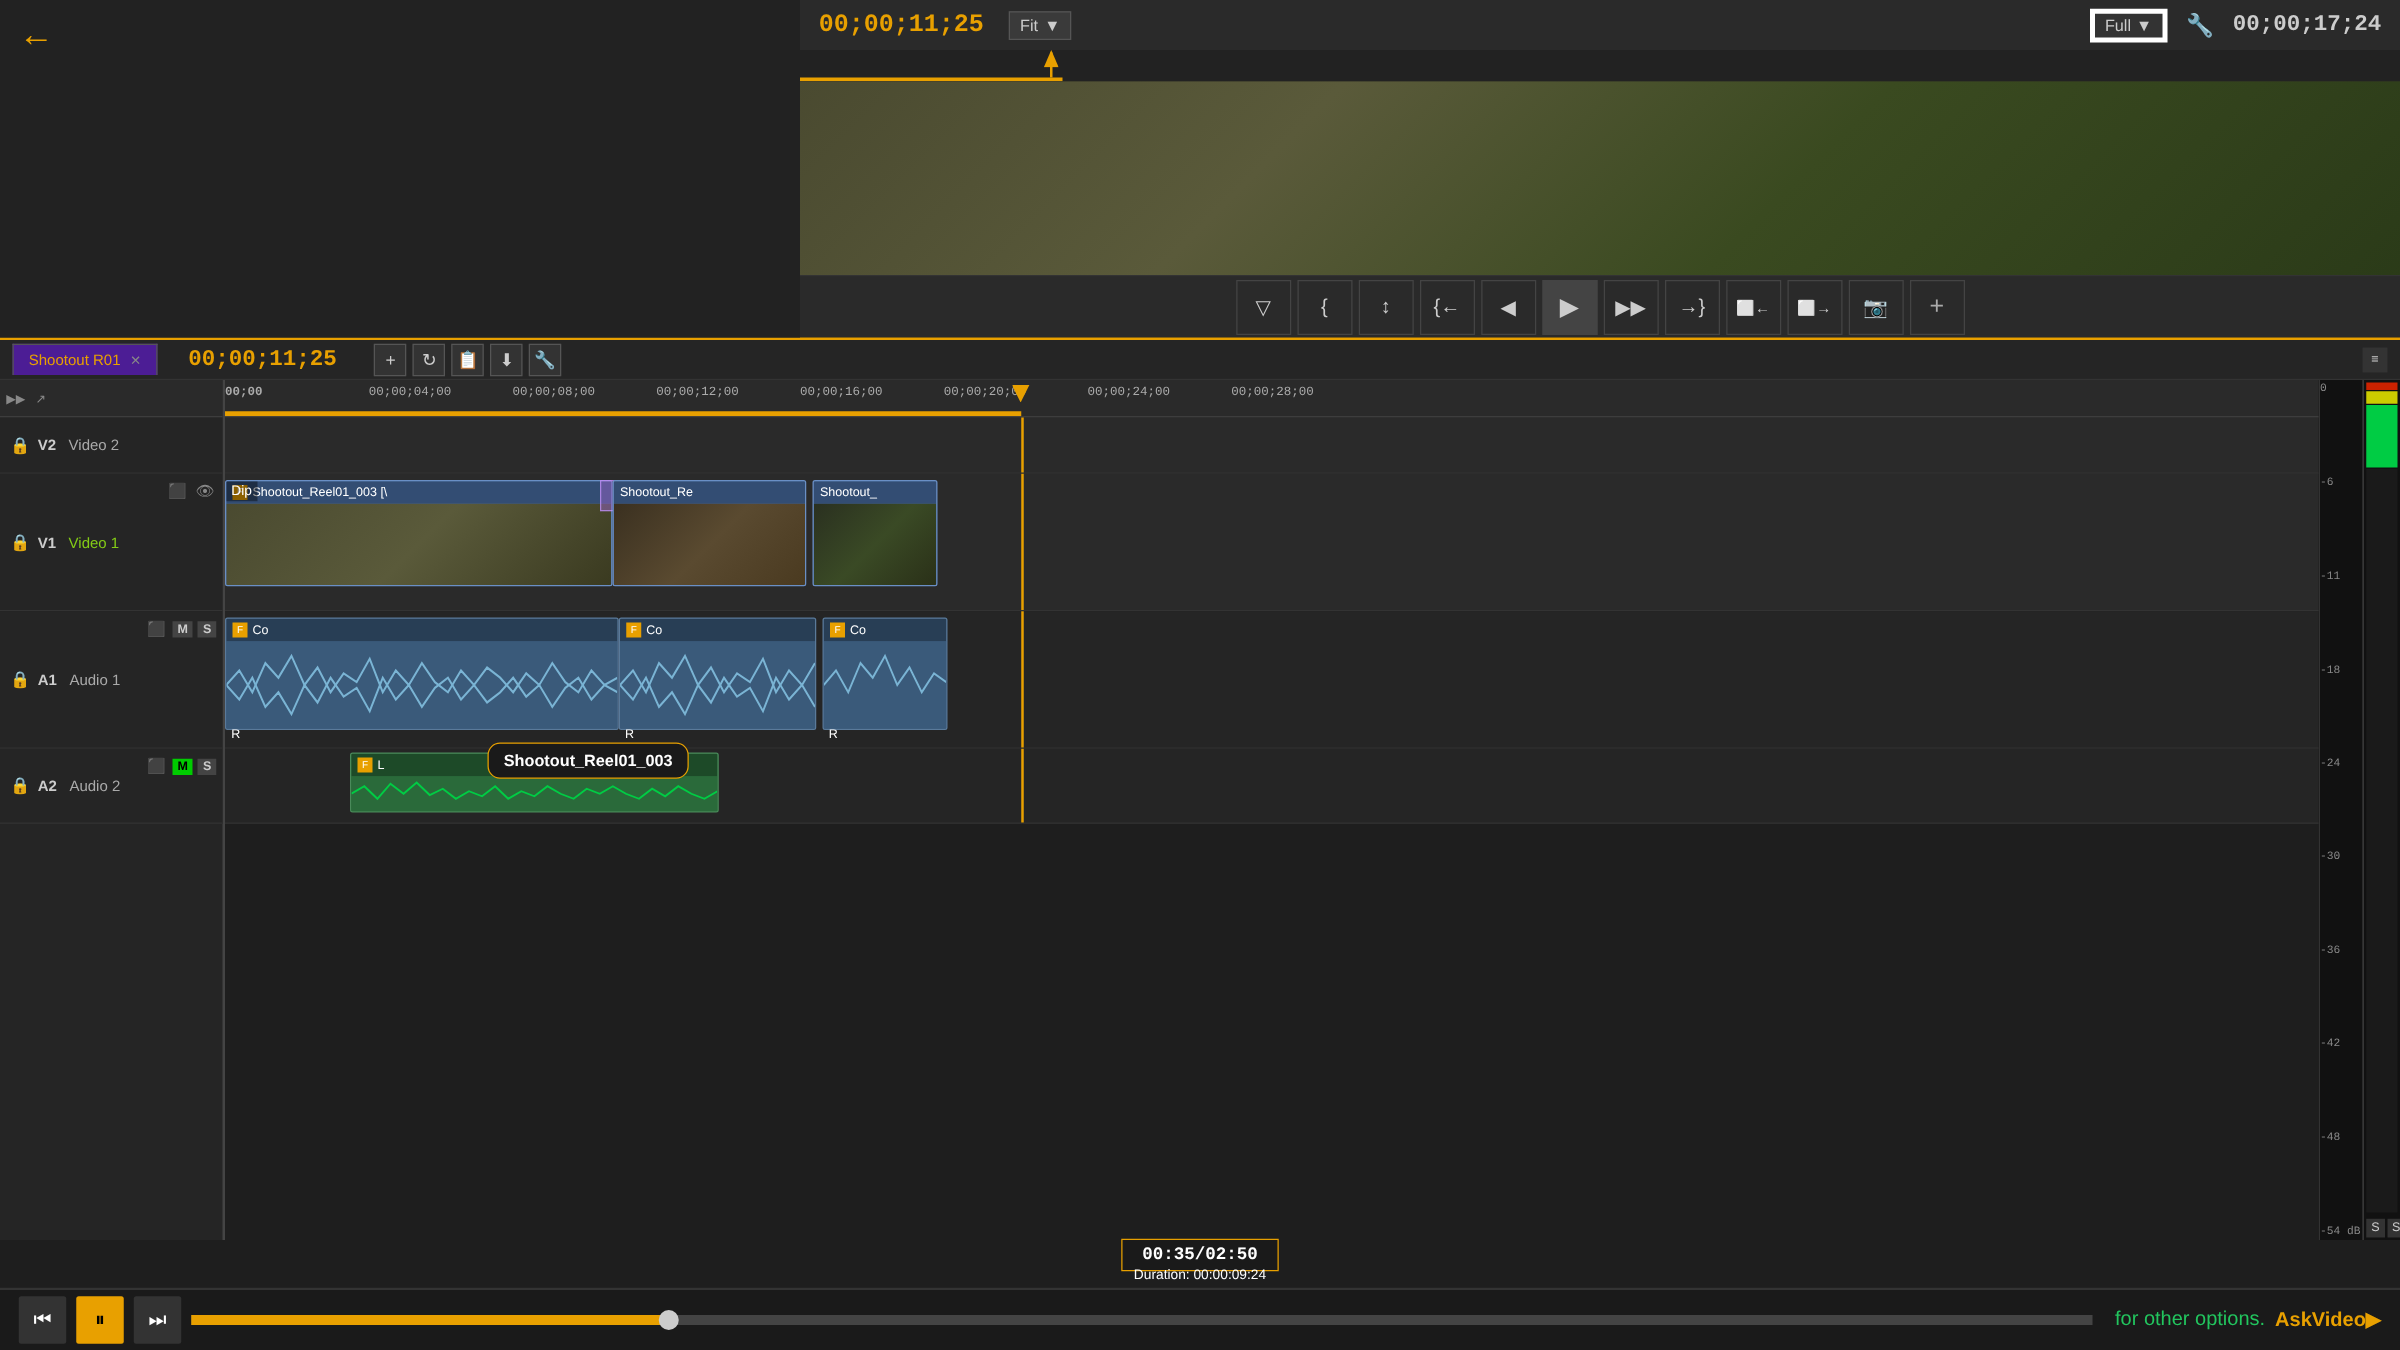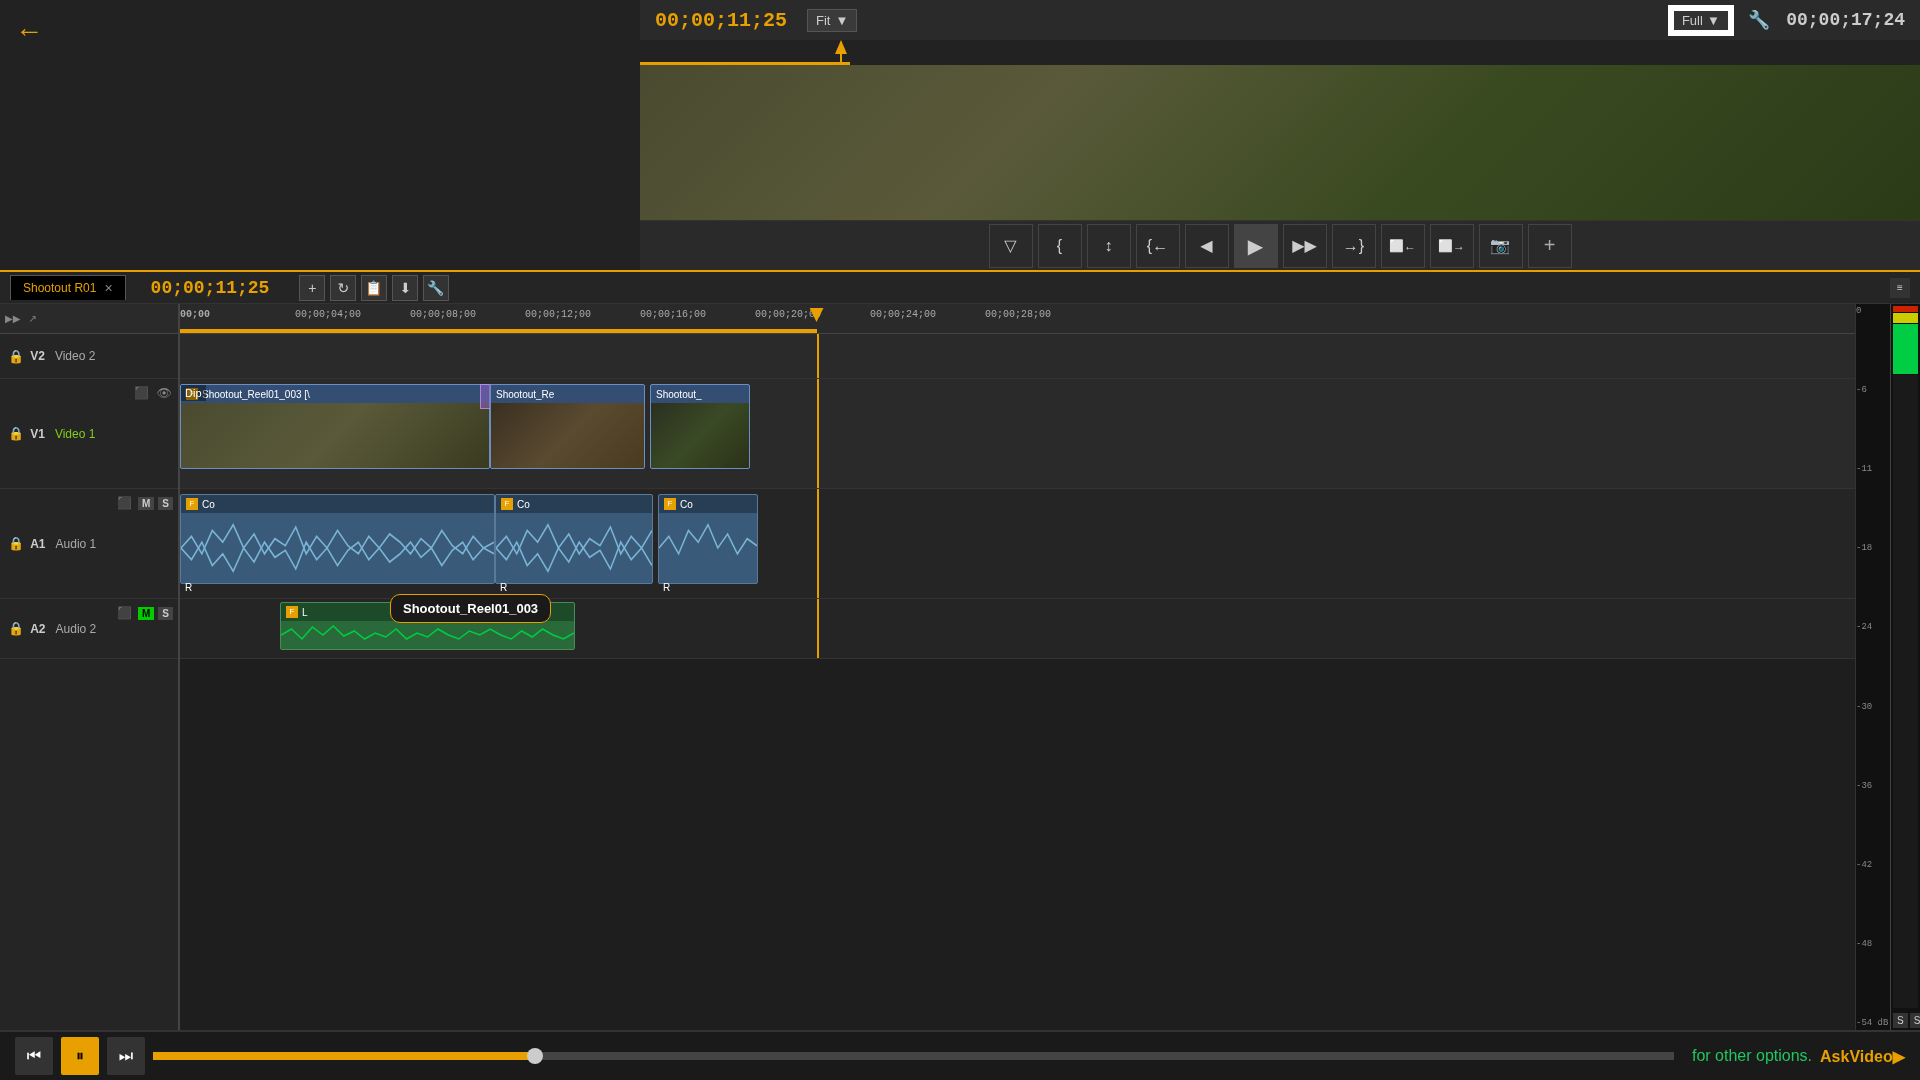--- a/index.html
+++ b/index.html
@@ -132,21 +132,21 @@
       height: 32px;
       background: #252525;
       display: flex;
       align-items: center;
       padding: 0 10px;
       gap: 10px;
       border-bottom: 1px solid #333;
     }
 
     .sequence-tab {
-      background: #000000;
+      background: #4c1d95;
       border: 1px solid #555;
       border-bottom: none;
       padding: 4px 12px;
       color: #e8a000;
       font-size: 12px;
       display: flex;
       align-items: center;
       gap: 8px;
       cursor: pointer;
     }
@@ -582,21 +582,21 @@
       font-size: 9px;
       color: #888;
       font-family: 'Courier New', monospace;
     }
 
     .full-dropdown {
       display: flex;
       align-items: center;
       gap: 4px;
       background: #333;
-      border: 6px solid #ffffff;
+      border: 4px solid #ffffff;
       color: #ccc;
       padding: 2px 8px;
       cursor: pointer;
       font-size: 13px;
     }
 
     .monitor-timecode-right {
       color: #ccc;
       font-family: 'Courier New', monospace;
       font-size: 18px;
@@ -879,20 +879,27 @@
         <div class="vu-bar vu-green" style="height:50px;"></div>
         <div style="flex:1; background:#1a1a1a;"></div>
         <div style="display:flex; gap:2px; margin-top:4px;">
           <span style="background:#333; color:#ccc; font-size:10px; padding:2px 4px; cursor:pointer;">S</span>
           <span style="background:#333; color:#ccc; font-size:10px; padding:2px 4px; cursor:pointer;">S</span>
         </div>
       </div>
 
     </div>
 
+    <div style="position:relative; background:#1e1e1e; padding:4px 0; text-align:center;">
+      <span style="background:#1a1a1a; border:1px solid #e8a000; color:#fff; font-size:14px; font-weight:bold; padding:4px 16px; font-family:'Courier New',monospace;">00:35/02:50</span>
+      <div style="color:#fff; font-size:11px; margin-top:2px;">
+        <span>Duration:</span>
+        <span>00:00:09:24</span>
+      </div>
+    </div>
 
   </div>
 
   <div class="bottom-bar">
     <div class="transport-btn" style="background:#333;">⏮</div>
     <div class="transport-btn pause">⏸</div>
     <div class="transport-btn" style="background:#333;">⏭</div>
 
     <div class="progress-bar-container">
       <div class="progress-bar-fill" style="width:25%;"></div>

